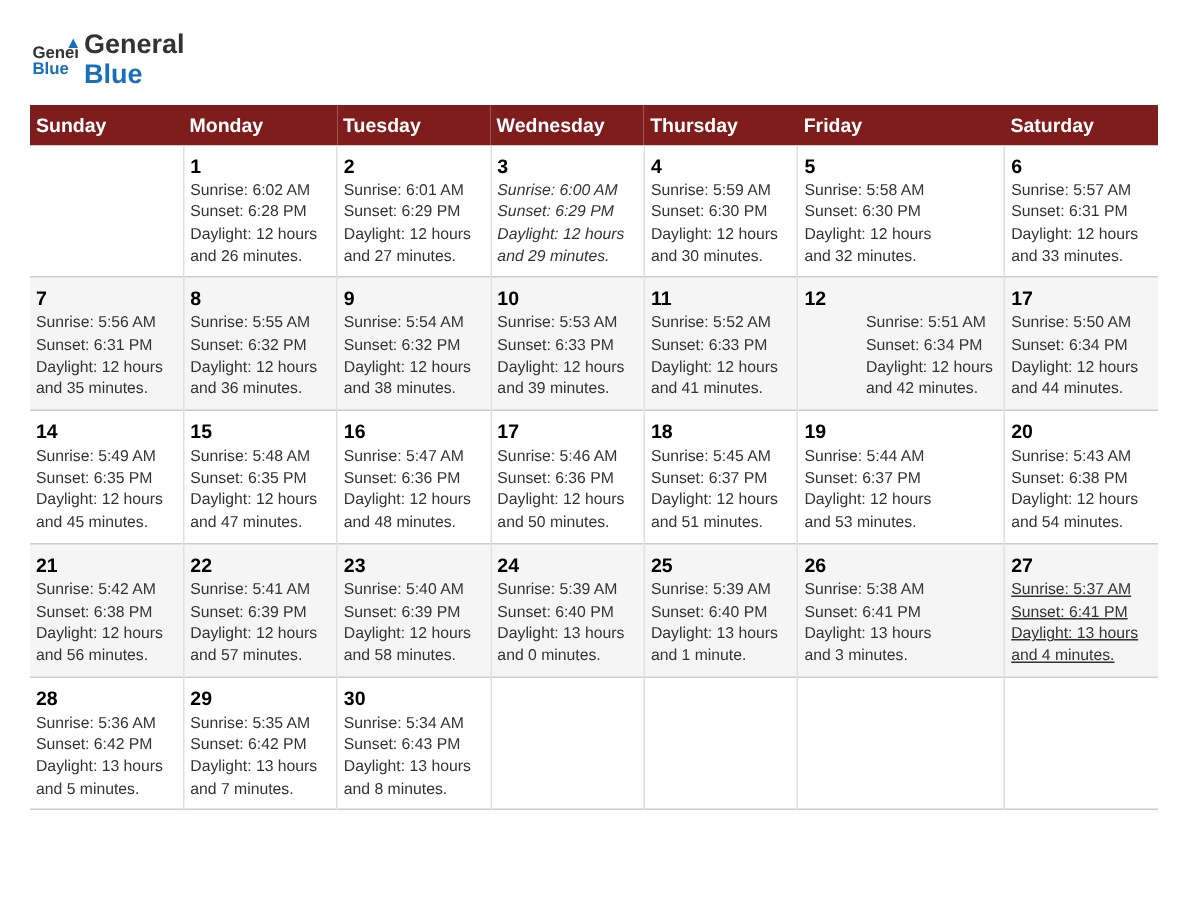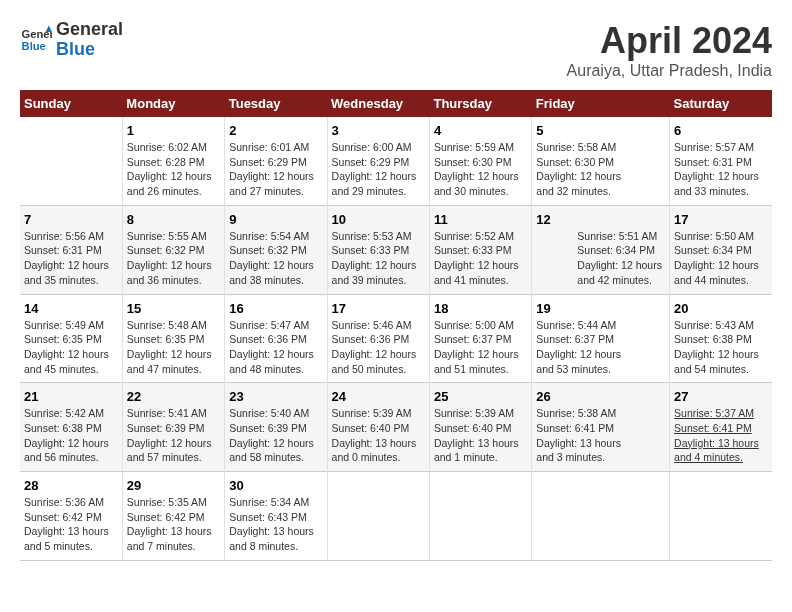--- a/index.html
+++ b/index.html
@@ -89,24 +89,20 @@
     <svg class="logo-icon" viewBox="0 0 40 40">
       <text x="2" y="18" font-size="14" font-weight="bold" fill="#333">General</text>
       <text x="2" y="32" font-size="14" font-weight="bold" fill="#1a6fba">Blue</text>
       <polygon points="32,10 40,10 36,2" fill="#1a6fba"></polygon>
     </svg>
     <div>
       <div style="font-size:18px;font-weight:bold;color:#333;line-height:1.1;">General</div>
       <div style="font-size:18px;font-weight:bold;color:#1a6fba;line-height:1.1;">Blue</div>
     </div>
   </div>
-  <div class="title-block">
-    <h1>April 2024</h1>
-    <h2>Auraiya, Uttar Pradesh, India</h2>
-  </div>
 </div>
 
 <table>
   <thead>
     <tr>
     <th>Sunday</th>
         <th>Monday</th>
         <th>Tuesday</th>
         <th>Wednesday</th>
         <th>Thursday</th>
@@ -126,21 +122,21 @@
         </td>
         <td>
           <span class="day-num">2</span>
           <div class="day-info" style="white-space: pre-line;">Sunrise: 6:01 AM
 Sunset: 6:29 PM
 Daylight: 12 hours
 and 27 minutes.</div>
         </td>
         <td>
           <span class="day-num">3</span>
-          <div class="day-info" style="white-space: pre-line;">Sunrise: 6:00 AM
+          <div class="day-info" style="white-space: pre-line; font-style: italic;">Sunrise: 6:00 AM
 Sunset: 6:29 PM
 Daylight: 12 hours
 and 29 minutes.</div>
         </td>
         <td>
           <span class="day-num">4</span>
           <div class="day-info" style="white-space: pre-line;">Sunrise: 5:59 AM
 Sunset: 6:30 PM
 Daylight: 12 hours
 and 30 minutes.</div>
@@ -235,21 +231,21 @@
         </td>
         <td>
           <span class="day-num">17</span>
           <div class="day-info" style="white-space: pre-line;">Sunrise: 5:46 AM
 Sunset: 6:36 PM
 Daylight: 12 hours
 and 50 minutes.</div>
         </td>
         <td>
           <span class="day-num">18</span>
-          <div class="day-info" style="white-space: pre-line;">Sunrise: 5:00 AM
+          <div class="day-info" style="white-space: pre-line;">Sunrise: 5:45 AM
 Sunset: 6:37 PM
 Daylight: 12 hours
 and 51 minutes.</div>
         </td>
         <td>
           <span class="day-num">19</span>
           <div class="day-info" style="white-space: pre-line;">Sunrise: 5:44 AM
 Sunset: 6:37 PM
 Daylight: 12 hours
 and 53 minutes.</div>

